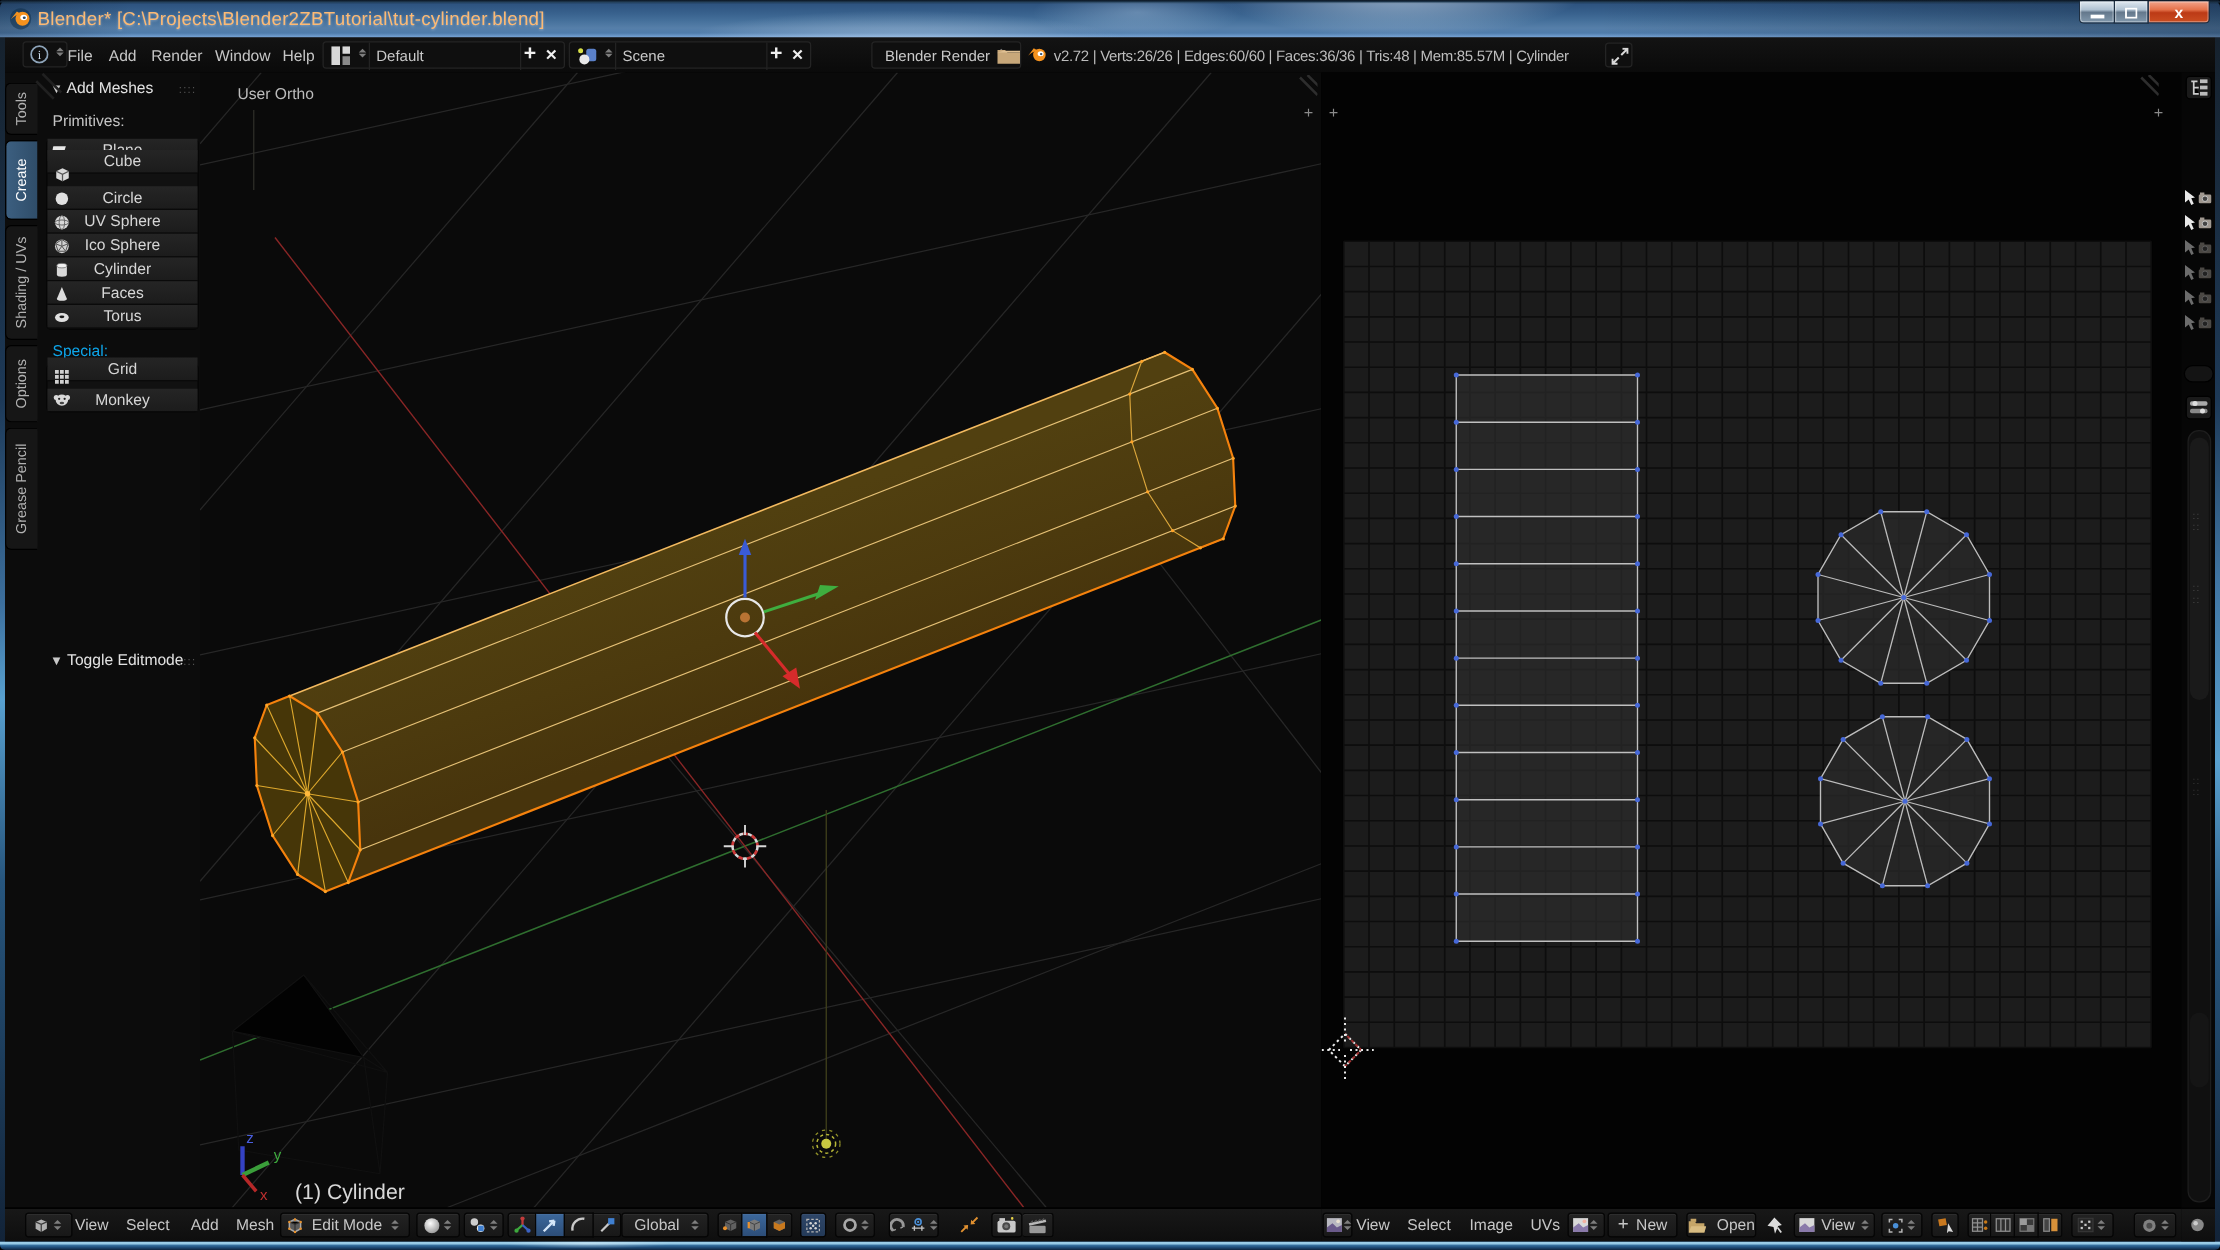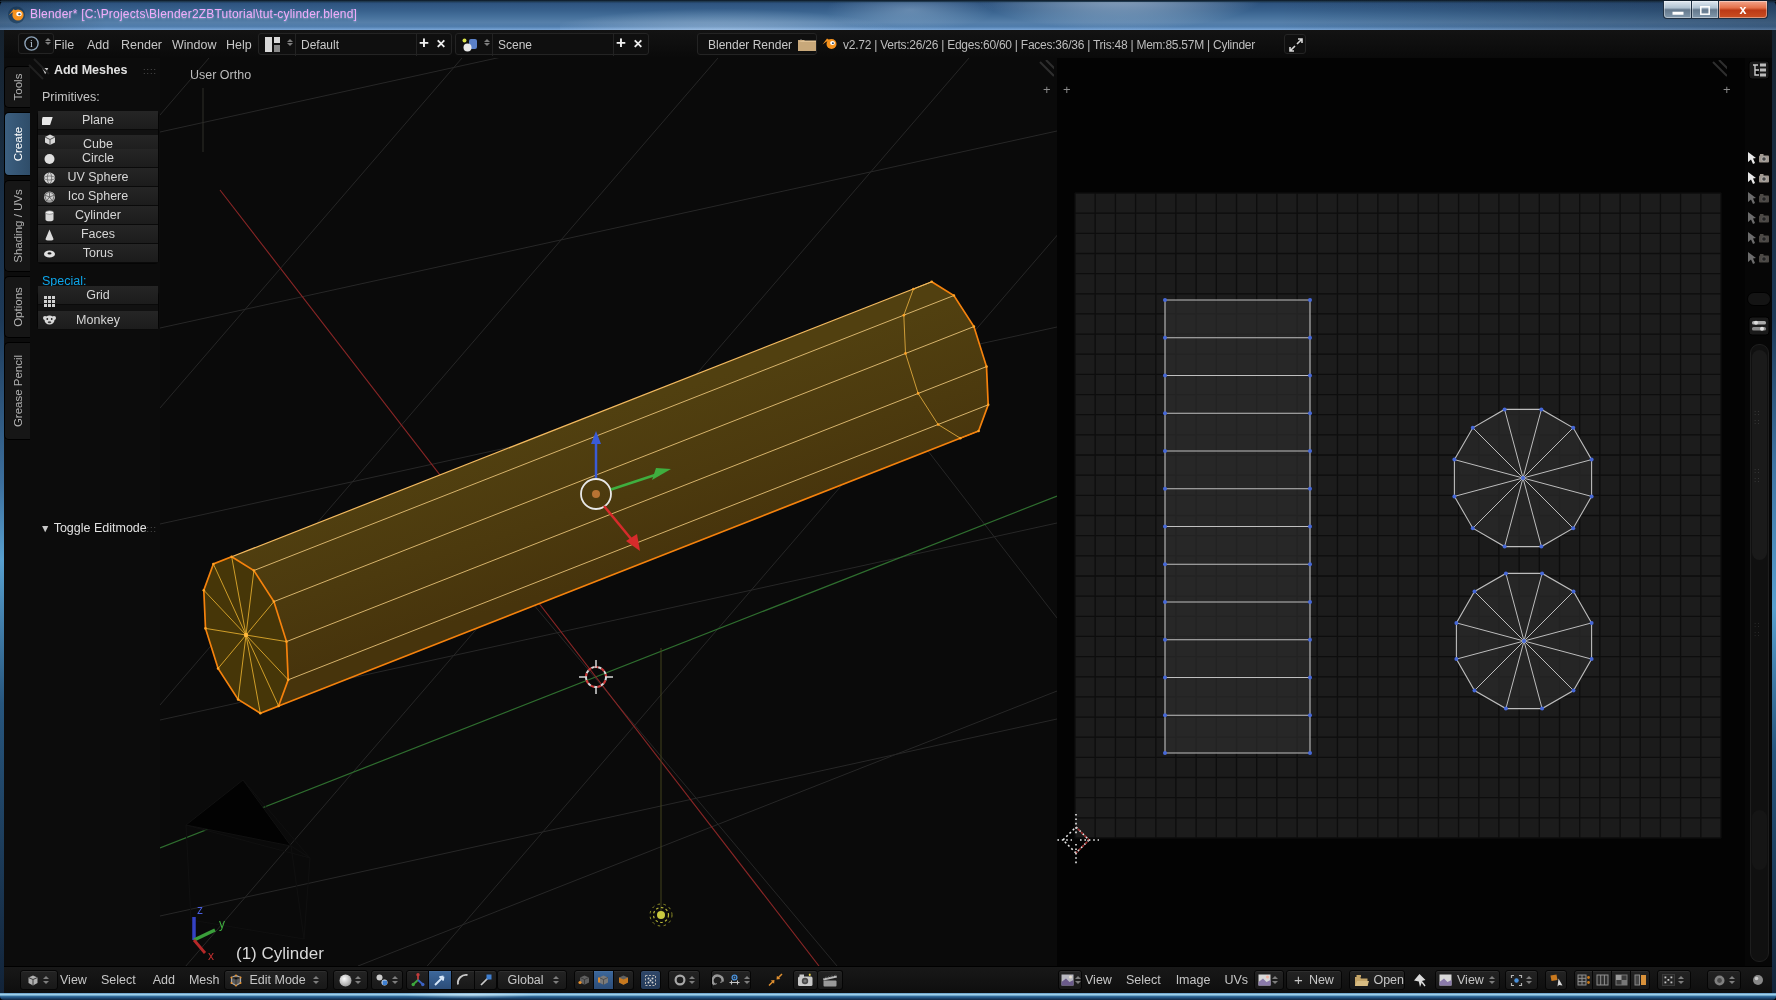--- a/index.html
+++ b/index.html
@@ -3,21 +3,21 @@
 *{margin:0;padding:0;box-sizing:border-box}
 body{width:1776px;height:1000px;overflow:hidden;background:#000;font-family:"Liberation Sans",sans-serif}
 .win{position:absolute;inset:0}
 .titlebar{position:absolute;left:0;top:0;width:1776px;height:30px;border-radius:6px 6px 0 0;
  background:linear-gradient(180deg,#16293e 0%,#2e5480 12%,#38618d 35%,#45709b 55%,#567fa9 75%,#4f7cab 88%,#6f9cce 97%,#7fa8d4 100%);}
 .titlebar:before{content:"";position:absolute;left:560px;top:0;width:800px;height:30px;
  background:radial-gradient(ellipse 210px 55px at 560px -8px,rgba(215,230,245,.65),rgba(215,230,245,0) 70%),
  radial-gradient(ellipse 280px 48px at 160px 42px,rgba(205,225,245,.6),rgba(205,225,245,0) 70%),
  radial-gradient(ellipse 120px 30px at 350px 10px,rgba(190,215,240,.35),rgba(190,215,240,0) 70%);}
 .titlebar:after{content:"";position:absolute;left:0;top:0;width:100%;height:2px;background:linear-gradient(180deg,#0a1420,#26455f);border-radius:6px 6px 0 0}
-.titletext{position:absolute;left:30px;top:7px;font-size:12px;color:#f0abfc;text-shadow:0 1px 2px rgba(255,255,255,.35);letter-spacing:.2px}
+.titletext{position:absolute;left:30px;top:7px;font-size:15px;color:#fdba74;text-shadow:0 1px 2px rgba(255,255,255,.35);letter-spacing:.2px}
 .blogo{position:absolute;left:7px;top:6px}
 .winbtns{position:absolute;right:8px;top:1px;height:19px;display:flex}
 .wb{height:18px;border:1px solid #1e2f42;border-top:none;position:relative;background:linear-gradient(180deg,#dfe8f0 0%,#b0c2d2 40%,#64788c 52%,#8299ad 100%);box-shadow:inset 0 0 0 1px rgba(255,255,255,.4)}
 .wb.min{width:29px;border-radius:0 0 0 4px}
 .wb.max{width:27px;border-left:none}
 .wb.close{width:49px;border-left:none;border-radius:0 0 4px 0;background:linear-gradient(180deg,#f2a58c 0%,#e4714a 40%,#bc3a16 54%,#ca4e22 100%)}
 .wb span{position:absolute;left:50%;top:50%;transform:translate(-50%,-50%);color:#fff;font-weight:bold}
 .infobar{position:absolute;left:4px;top:30px;width:1768px;height:28px;background:linear-gradient(180deg,#131313,#0a0a0a);}
 .menu{position:absolute;top:8px;font-size:12.5px;color:#c6c6c6}
 .ddbox{position:absolute;background:#0f0f0f;border:1px solid #242424;border-radius:3px;color:#c9c9c9;font-size:12px}
@@ -149,29 +149,29 @@
     </div>
 <div class="tab" style="top:180px;height:92px">
       <div style="transform:translate(-50%,-50%) rotate(-90deg)">Shading / UVs</div>
     </div>
 <div class="tab" style="top:276px;height:62px">
       <div style="transform:translate(-50%,-50%) rotate(-90deg)">Options</div>
     </div>
 <div class="tab" style="top:342px;height:98px">
       <div style="transform:translate(-50%,-50%) rotate(-90deg)">Grease Pencil</div>
     </div>
-<div class="panelhdr" style="left:40px;top:63px"><span style="color:#c8c8c8;font-size:10.5px">▼</span> <b style="font-weight:bold;color:#e2e2e2">Add Meshes</b></div>
+<div class="panelhdr" style="left:40px;top:63px"><span style="color:#c8c8c8;font-size:10.5px">▼</span> <b style="font-weight:normal;color:#e2e2e2">Add Meshes</b></div>
 <div style="position:absolute;left:143px;top:66px;color:#555;font-size:9px;letter-spacing:1px">::::</div>
 <div class="panelhdr" style="left:42px;top:90px;color:#c4c4c4">Primitives:</div>
 <div class="sgroup" style="top:111px;height:153px"></div>
 <div class="sbtn" style="top:111px">Plane</div>
 <svg style="position:absolute;left:42px;top:113px" width="15" height="16" viewBox="0 0 15 16">
       <rect x="2" y="4" width="10" height="8" fill="#e8e8e8" transform="skewX(-18)"></rect>
     </svg>
-<div class="sbtn" style="top:135px">Cube</div>
+<div class="sbtn" style="top:120px">Cube</div>
 <svg style="position:absolute;left:42px;top:132px" width="15" height="16" viewBox="0 0 15 16">
       <path d="M3,5 L8,2.5 L13,5 L13,10.5 L8,13 L3,10.5 Z" fill="#d8d8d8"></path>
       <path d="M3,5 L8,7.5 L13,5 M8,7.5 L8,13" stroke="#555" stroke-width="1" fill="none"></path>
     </svg>
 <div class="sbtn" style="top:149px">Circle</div>
 <svg style="position:absolute;left:42px;top:151px" width="15" height="16" viewBox="0 0 15 16">
       <circle cx="7.5" cy="8" r="5" fill="#e0e0e0"></circle>
     </svg>
 <div class="sbtn" style="top:168px">UV Sphere</div>
 <svg style="position:absolute;left:42px;top:170px" width="15" height="16" viewBox="0 0 15 16">
@@ -629,21 +629,21 @@
         </svg>
   <span class="spin" style="margin-left:1px">
           <span>▲</span>
           <span>▼</span>
         </span>
       </div>
  <div class="hbtn" style="margin-left:2px;width:56px;justify-content:center">
         <span style="font-size:15px;margin-right:6px;margin-top:-2px">+</span>
         <span>New</span>
       </div>
- <div class="hbtn" style="margin-left:7px;width:56px;justify-content:flex-end">
+ <div class="hbtn" style="margin-left:7px;width:56px;justify-content:space-between">
   <svg width="15" height="13" viewBox="0 0 15 13">
           <path d="M1,3 L1,12 L13.5,12 L13.5,4.5 L7,4.5 L5.5,3 Z" fill="#c5a568"></path>
           <rect x="2.5" y="1" width="4.5" height="2.5" fill="#c5a568"></rect>
           <path d="M1,12 L3,7 L15,7 L13.5,12 Z" fill="#d8bc82"></path>
         </svg>
   <span style="margin-left:4px">Open</span>
       </div>
  <svg width="14" height="15" viewBox="0 0 14 15" style="margin-left:8px">
         <path d="M6.5,1 L12.5,7 L9.5,7.8 L7,14 L5.8,8.5 L1,7.5 Z" fill="#dcdcdc"></path>
         <path d="M9,9 L12,13" stroke="#dcdcdc" stroke-width="1.4"></path>

